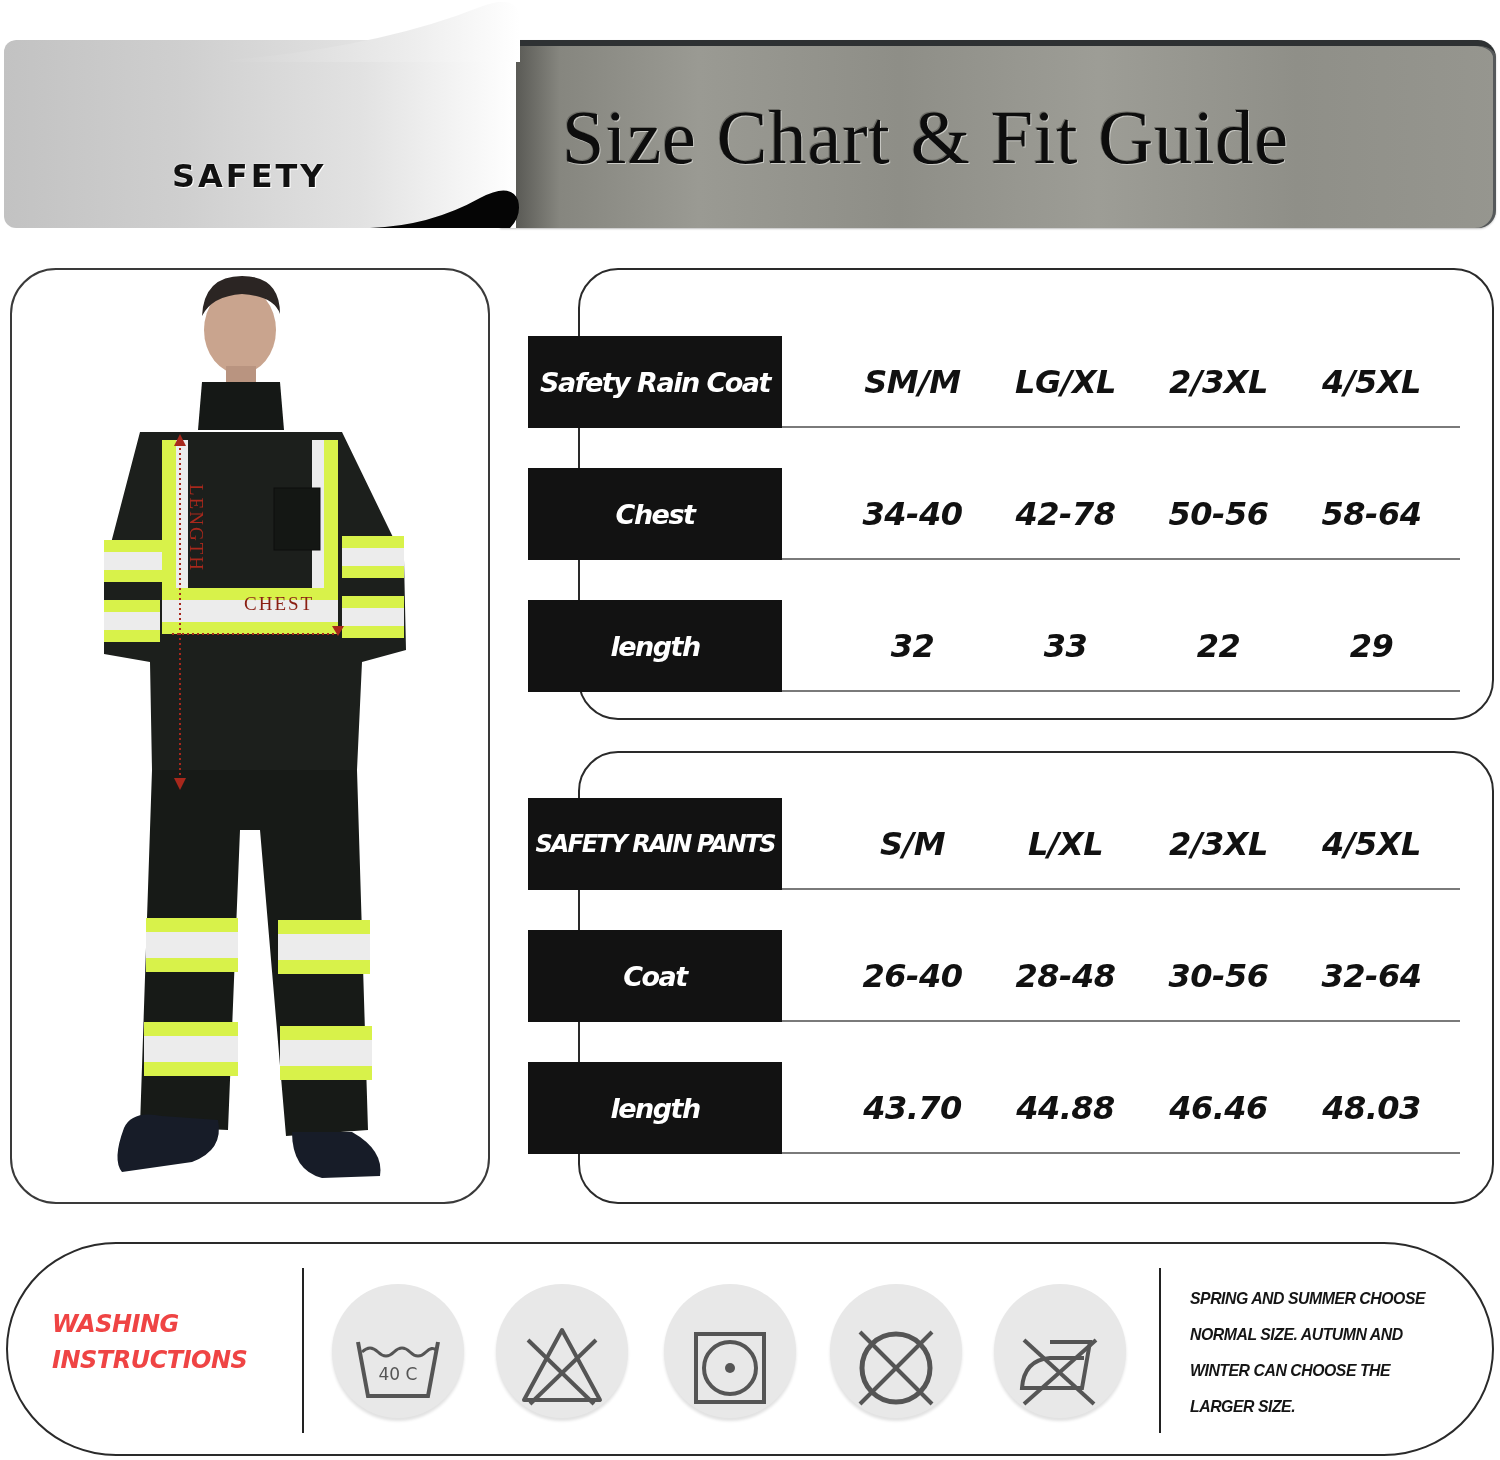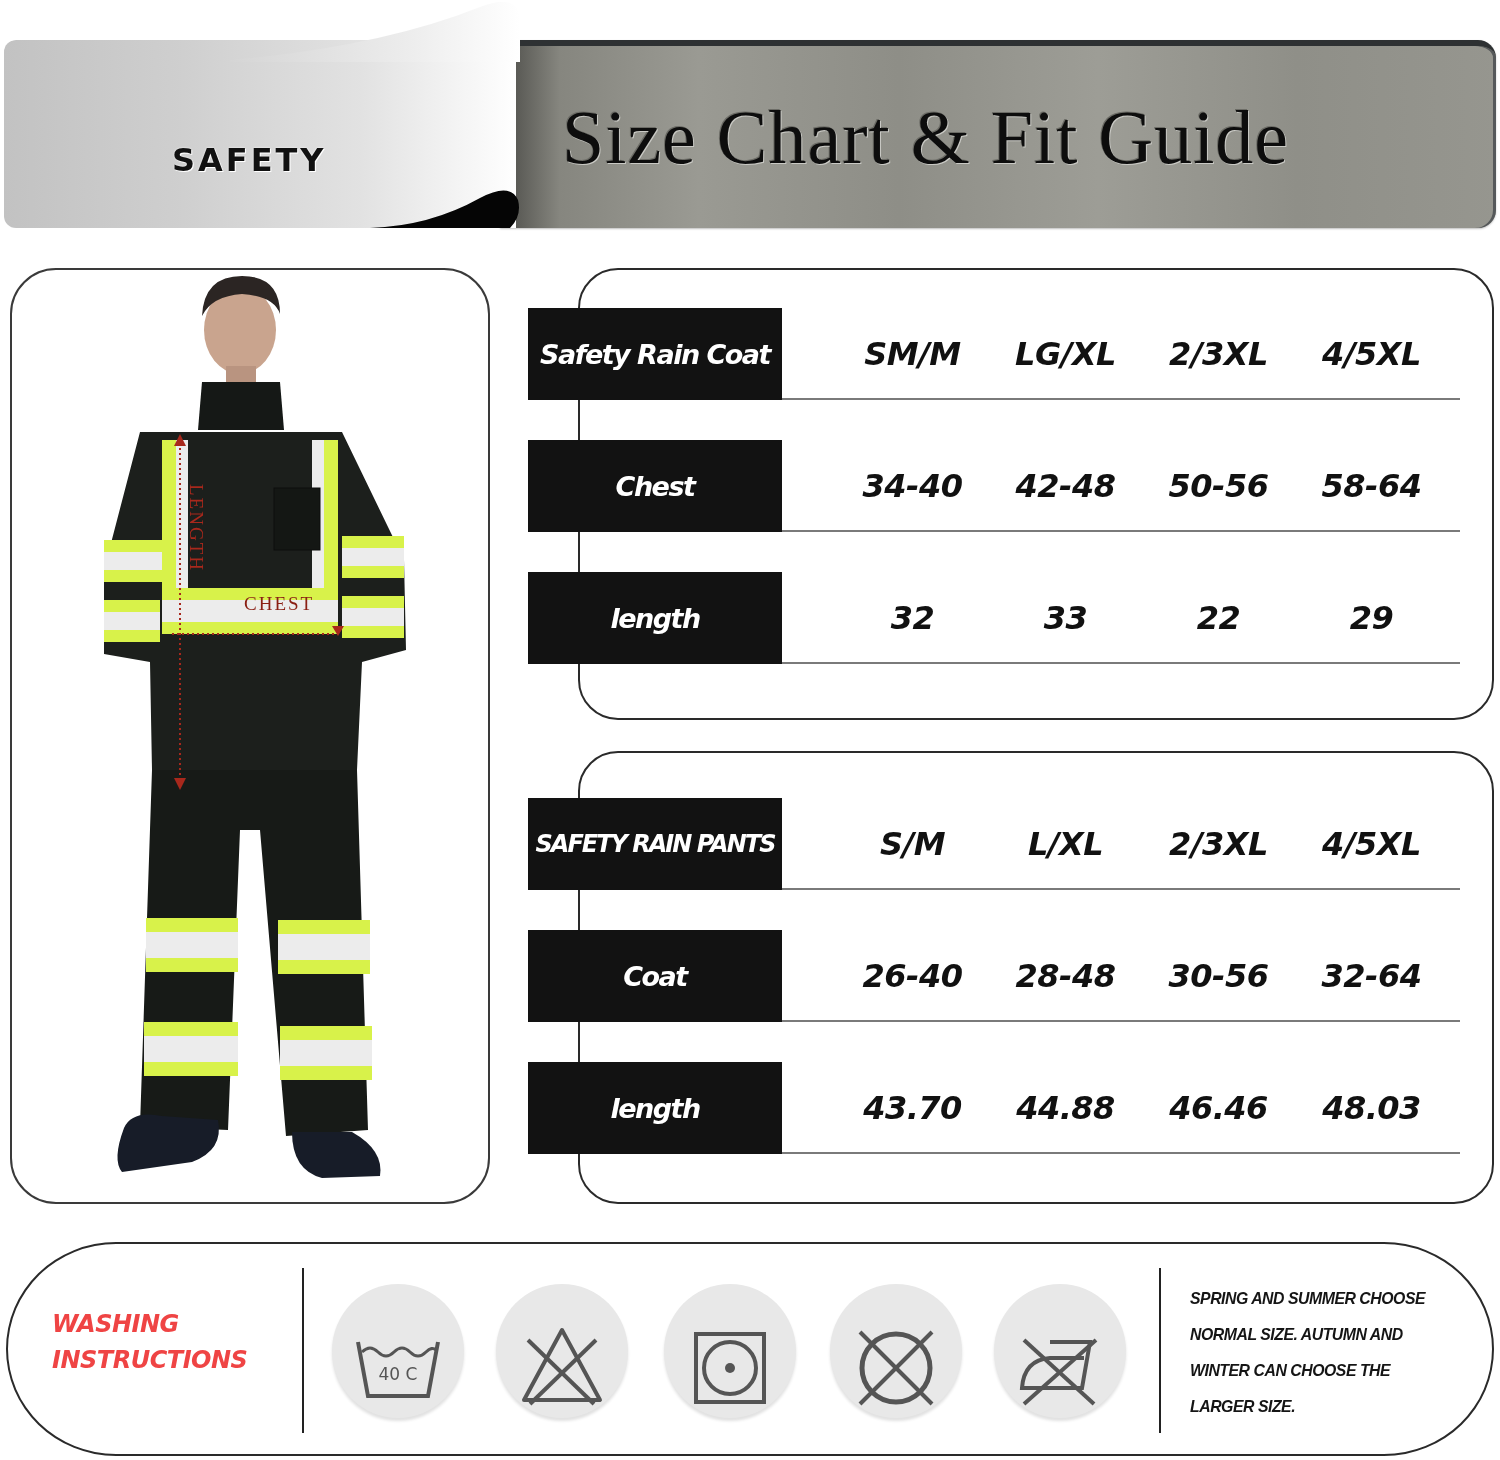--- a/index.html
+++ b/index.html
@@ -32,42 +32,42 @@
     background: linear-gradient(90deg, #d5d5d5 0%, #ececec 60%, #ffffff 100%);
     border-radius: 0 16px 0 0;
     clip-path: path("M0 58 Q150 45 250 5 Q270 -2 280 0 Q290 5 290 18 L290 60 L0 60 Z");
   }
   .banner-fold {
     position: absolute; left: 370px; top: 186px; width: 150px; height: 42px;
     background: #050505;
     clip-path: path("M0 42 Q60 40 110 12 Q140 -4 148 14 Q152 30 140 42 Z");
   }
   .banner-brand {
-    position: absolute; left: 172px; top: 140px; width: 170px; height: 40px;
+    position: absolute; left: 172px; top: 156px; width: 170px; height: 40px;
     font-family: "DejaVu Sans", sans-serif; font-weight: bold; font-size: 32px; letter-spacing: 3px;
     color: #111; text-shadow: 0 0 2px #fff, 1px 1px 0 #fff; line-height: 40px;
   }
 
   
   .photo-card {
     position: absolute; left: 10px; top: 268px; width: 480px; height: 936px;
     border: 2px solid #3a3a3a; border-radius: 46px; background: #fff; overflow: hidden;
   }
   .figure { position: absolute; left: 0; top: 0; width: 480px; height: 936px; }
 
   
   .table-card {
     position: absolute; left: 578px; width: 916px;
     border: 2px solid #2a2a2a; border-radius: 40px; background: #fff;
   }
   .coat-card { top: 268px; height: 452px; }
   .pants-card { top: 751px; height: 453px; }
 
   .size-table { position: absolute; left: 528px; width: 932px; }
-  .coat-table { top: 308px; }
+  .coat-table { top: 336px; }
   .pants-table { top: 798px; }
 
   .row { position: relative; height: 92px; margin-bottom: 40px; display: flex; align-items: center; }
   .row::after {
     content: ""; position: absolute; left: 254px; right: 0; bottom: 0; height: 2px; background: #7a7a7a;
   }
   .row-label {
     width: 254px; height: 92px; background: #121212; color: #ffffff;
     display: flex; align-items: center; justify-content: center;
     font-family: "DejaVu Sans", sans-serif; font-weight: bold; font-style: italic;
@@ -196,21 +196,21 @@
       <div class="cell">SM/M</div>
       <div class="cell">LG/XL</div>
       <div class="cell">2/3XL</div>
       <div class="cell">4/5XL</div>
     </div>
   </div>
   <div class="row">
     <div class="row-label">Chest</div>
     <div class="cells">
       <div class="cell">34-40</div>
-      <div class="cell">42-48</div>
+      <div class="cell">42-78</div>
       <div class="cell">50-56</div>
       <div class="cell">58-64</div>
     </div>
   </div>
   <div class="row">
     <div class="row-label">length</div>
     <div class="cells">
       <div class="cell">32</div>
       <div class="cell">33</div>
       <div class="cell">22</div>

